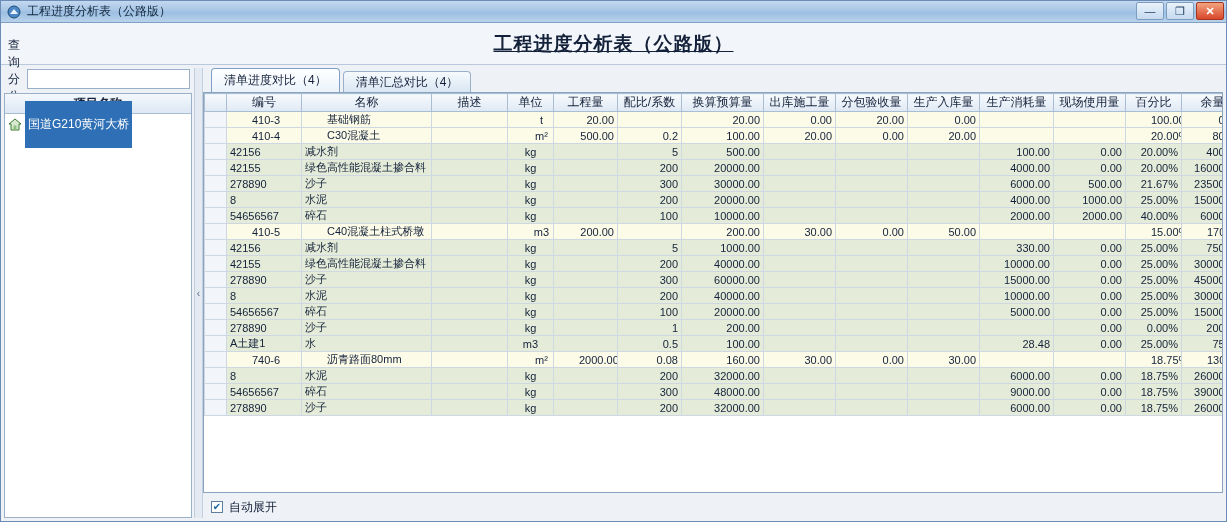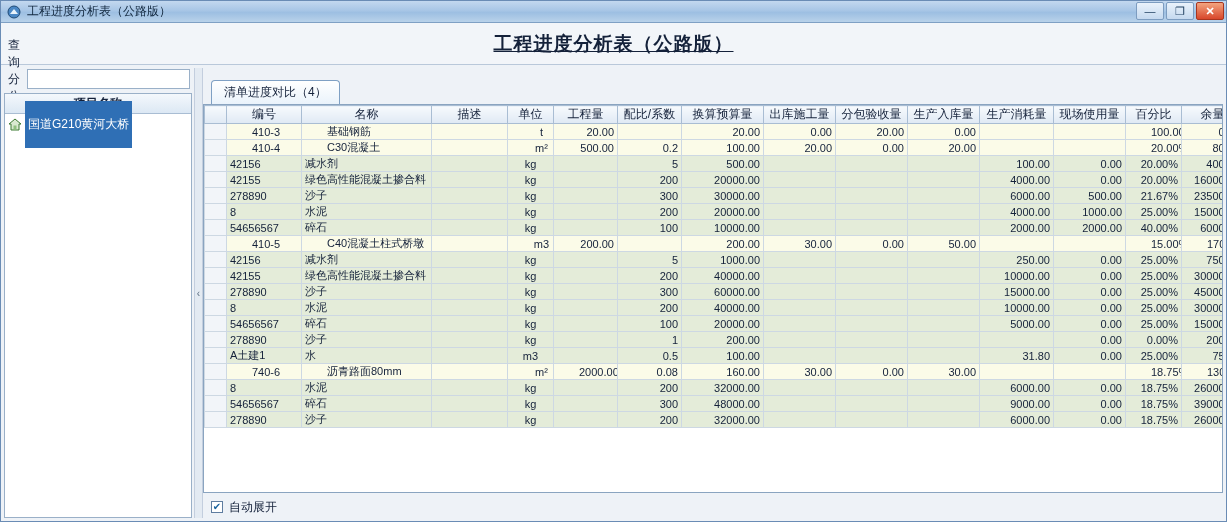--- a/index.html
+++ b/index.html
@@ -114,21 +114,21 @@
   .splitter {
     width: 9px;
     background: #e3eaf2;
     border-left: 1px solid #c3cede;
     border-right: 1px solid #c3cede;
     display: flex; align-items: center; justify-content: center;
     color: #5a6c80; font-size: 10px;
   }
   
   .rightpanel {
-    flex: 1; display: flex; flex-direction: column; min-width: 0; margin-top: 12px;
+    flex: 1; display: flex; flex-direction: column; min-width: 0;
   }
   .tabs {
     display: flex; align-items: flex-end; height: 24px;
     padding-left: 8px;
   }
   .tab {
     height: 21px; line-height: 20px;
     padding: 0 12px;
     font-size: 12px; color: #14213a;
     border: 1px solid #9ab0c8;
@@ -247,20 +247,21 @@
           </div>
         </div>
       </div>
     </div>
 
     <div class="splitter">‹</div>
 
     <div class="rightpanel">
       <div class="tabs">
         <div class="tab active">清单进度对比（4）</div>
+        <div class="tab">清单汇总对比（4）</div>
       </div>
 
       <div class="gridwrap">
         <table class="grid">
           <colgroup>
             <col style="width:22px">
               <col style="width:75px">
               <col style="width:130px">
               <col style="width:76px">
             <col style="width:46px">
@@ -436,21 +437,21 @@
                 <td class="">42156</td>
                 <td class="">减水剂</td>
                 <td class=""></td>
                 <td class="ctr">kg</td>
                 <td class="num"></td>
                 <td class="num">5</td>
                 <td class="num">1000.00</td>
                 <td class="num"></td>
                 <td class="num"></td>
                 <td class="num"></td>
-                <td class="num">250.00</td>
+                <td class="num">330.00</td>
                 <td class="num">0.00</td>
                 <td class="num">25.00%</td>
                 <td class="num">750.00</td>
               </tr>
               <tr class="lvl2">
                 <td class="c-ind"></td>
                 <td class="">42155</td>
                 <td class="wrapcell">绿色高性能混凝土掺合料</td>
                 <td class=""></td>
                 <td class="ctr">kg</td>
@@ -538,21 +539,21 @@
                 <td class="">A土建1</td>
                 <td class="">水</td>
                 <td class=""></td>
                 <td class="ctr">m3</td>
                 <td class="num"></td>
                 <td class="num">0.5</td>
                 <td class="num">100.00</td>
                 <td class="num"></td>
                 <td class="num"></td>
                 <td class="num"></td>
-                <td class="num">31.80</td>
+                <td class="num">28.48</td>
                 <td class="num">0.00</td>
                 <td class="num">25.00%</td>
                 <td class="num">75.00</td>
               </tr>
               <tr class="lvl1">
                 <td class="c-ind"><span class="expander">-</span></td>
                 <td class="">740-6</td>
                 <td class="">沥青路面80mm</td>
                 <td class=""></td>
                 <td class="ctr">m²</td>

